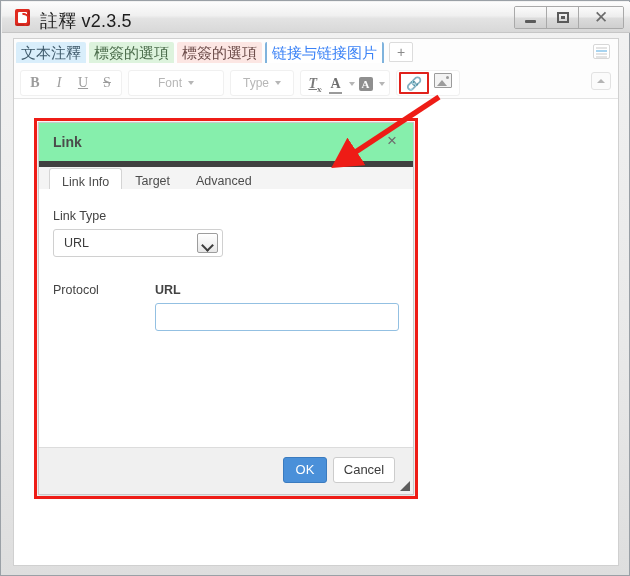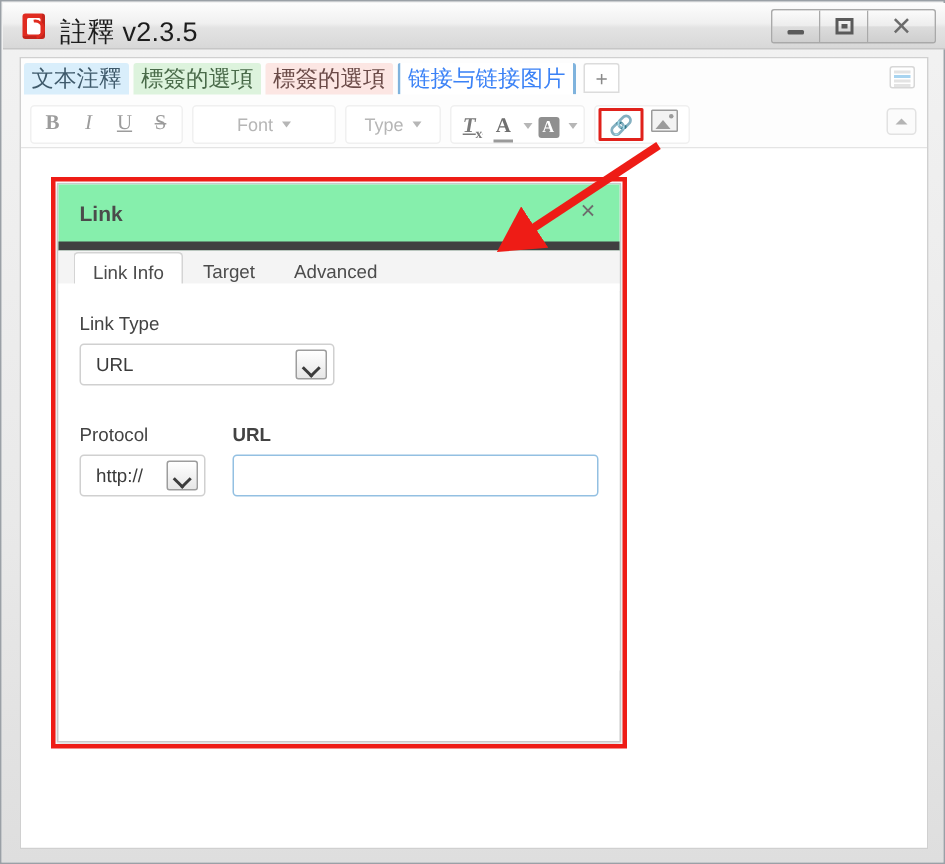--- a/index.html
+++ b/index.html
@@ -643,34 +643,33 @@
             <span class="txt">URL</span>
             <span class="arrowbox">
                 <i></i>
               </span>
           </div>
         </div>
 
         <div class="row2">
           <div class="col-protocol">
             <label class="field-label">Protocol</label>
-            <div class="sel">
-              <span class="txt">http://</span>
-              <span class="arrowbox">
-                  <i></i>
-                </span>
-            </div>
           </div>
           <div class="col-url">
             <label class="field-label bold">URL</label>
             <input class="url-input" type="text" value="" style="">
           </div>
         </div>
       </div>
 
+      <div class="dlg-footer">
+        <div class="btn-ok">OK</div>
+        <div class="btn-cancel">Cancel</div>
+        <div class="resize-grip"></div>
+      </div>
     </div>
 
     <div class="redbox"></div>
 
     <svg class="arrow-svg" viewBox="0 0 130 80">
       <defs>
         <marker id="ah" markerWidth="6" markerHeight="6" refX="1.2" refY="3" orient="auto" markerUnits="strokeWidth">
           <path d="M0,0 L0,6 L5.5,3 z" fill="#ee1c16"></path>
         </marker>
       </defs>

